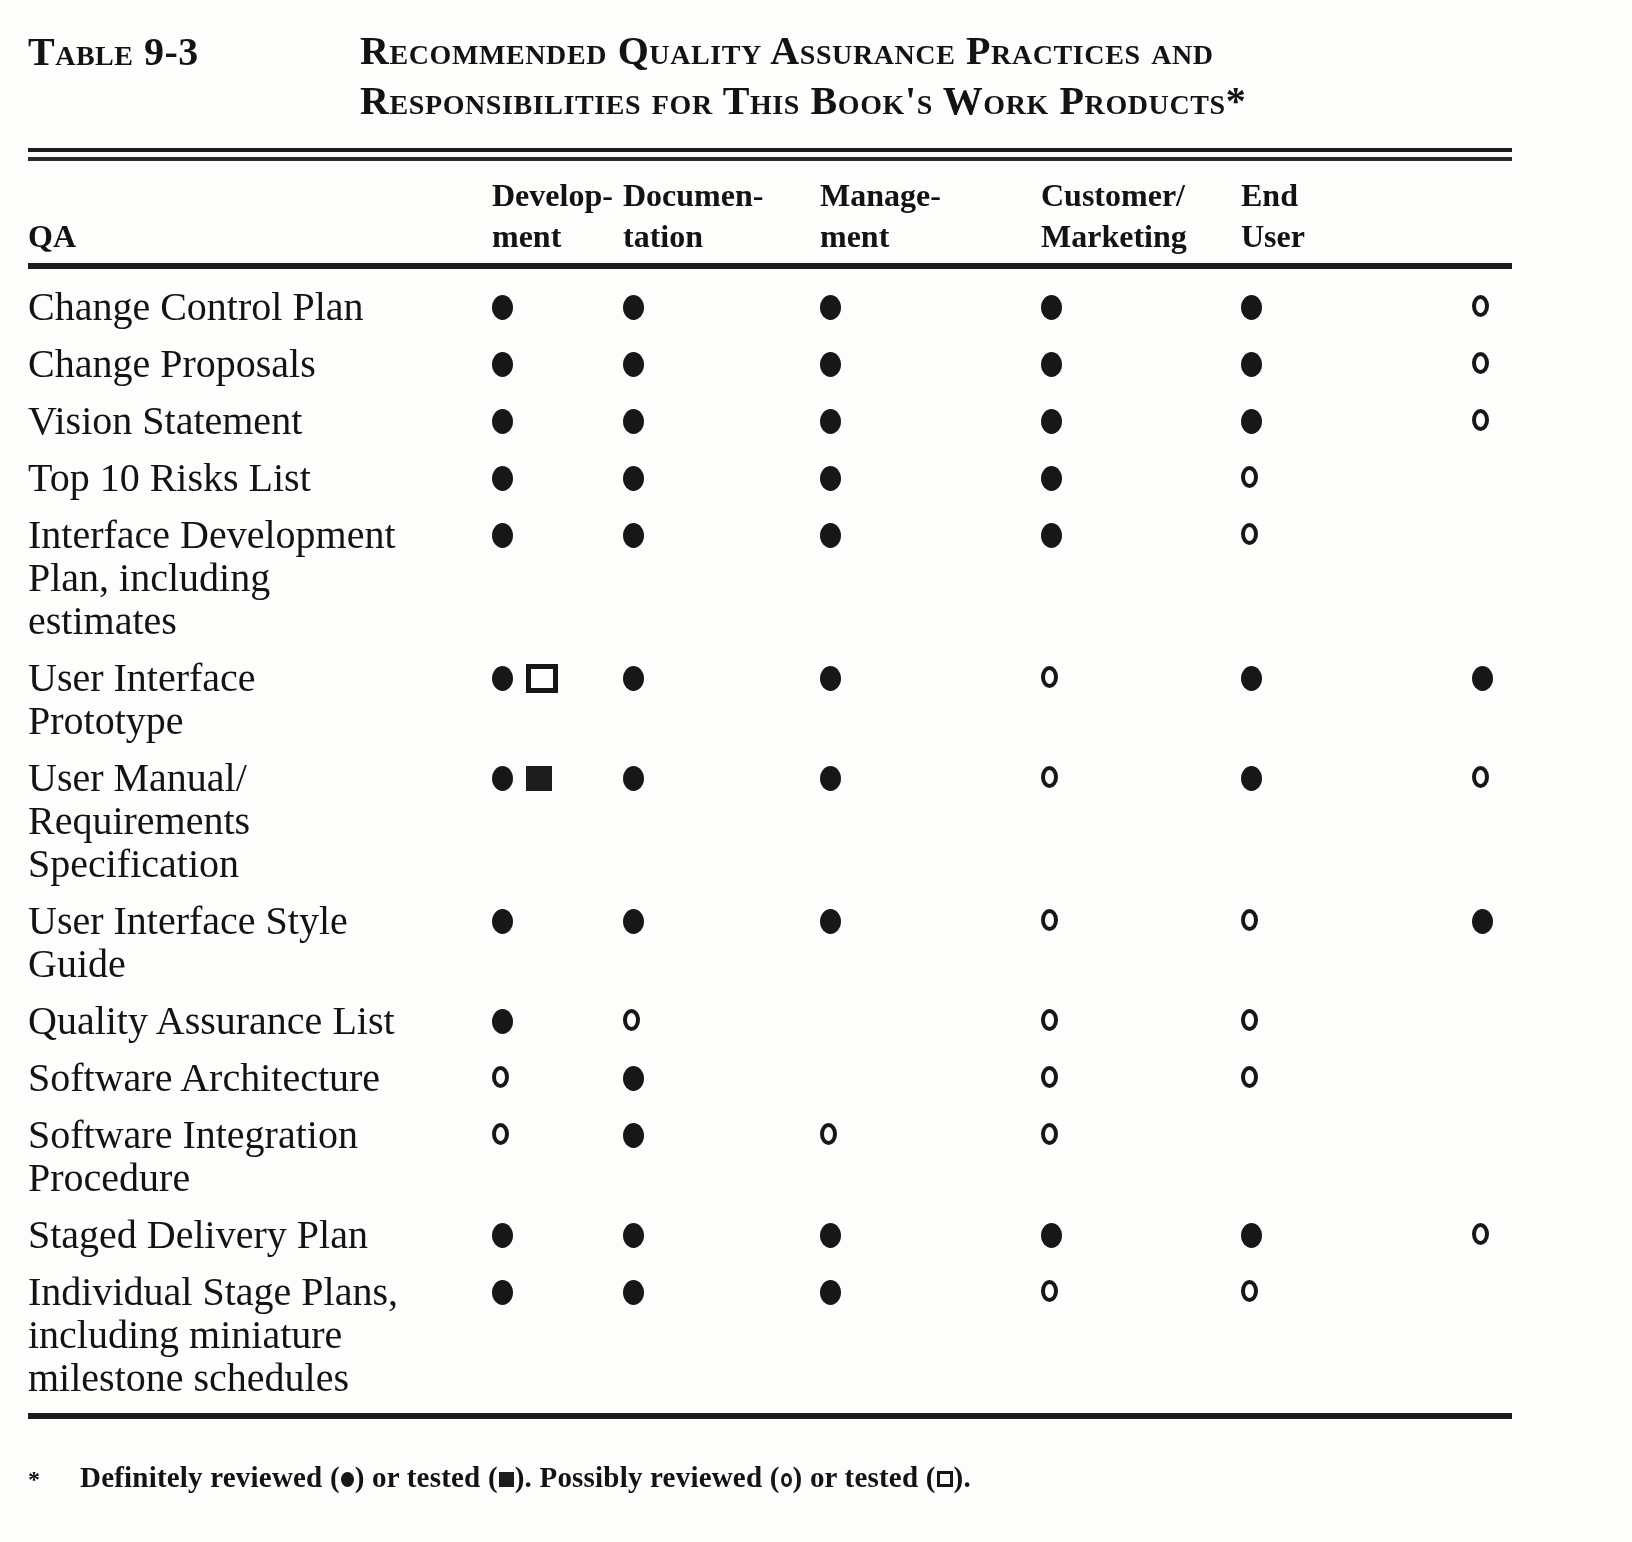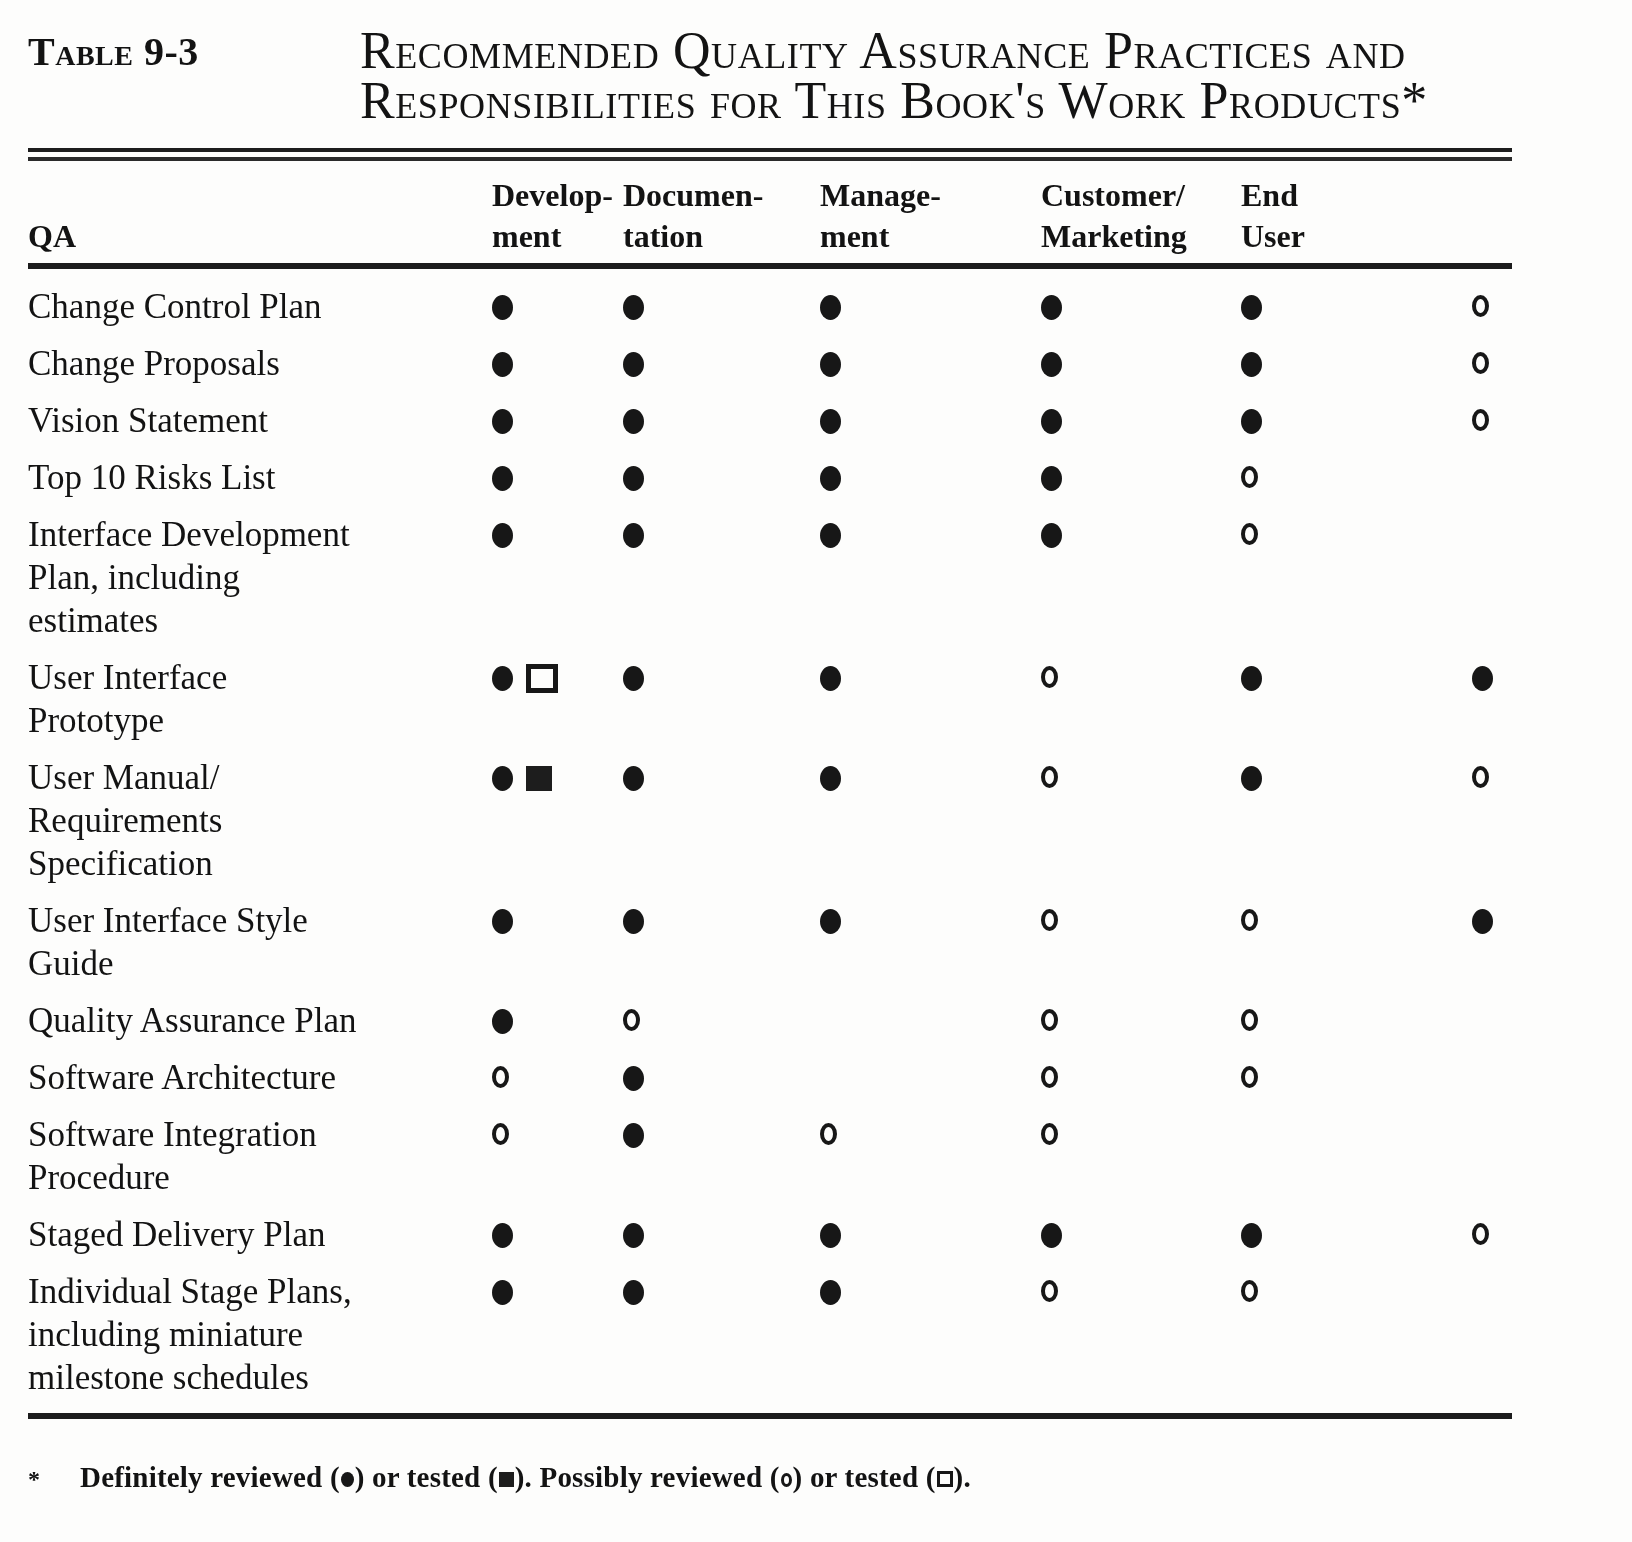--- a/index.html
+++ b/index.html
@@ -23,23 +23,23 @@
     align-items: start;
   }
   .table-label {
     font-weight: bold;
     font-variant: small-caps;
     font-size: 40px;
     letter-spacing: 0.5px;
     padding-top: 2px;
   }
   .table-title {
-    font-weight: normal;
+    font-weight: bold;
     font-variant: small-caps;
-    font-size: 52px;
+    font-size: 40px;
     letter-spacing: 0.6px;
     line-height: 50px;
   }
 
   
   .rule-double {
     margin-top: 22px;
     width: 1484px;
     height: 13px;
     border-top: 4px solid #1d1d1d;
@@ -65,21 +65,21 @@
   }
   .hcol {
     font-weight: bold;
     font-size: 32px;
     line-height: 41px;
   }
 
   .table-body { margin-top: 16px; }
   .body-row { margin-bottom: 14px; }
   .label {
-    font-size: 35px;
+    font-size: 40px;
     line-height: 43px;
     white-space: pre-line;
   }
   .cell { padding-top: 8px; white-space: nowrap; }
 
   
   .sym { display: inline-block; vertical-align: top; margin-top: 2px; }
   .sym + .sym { margin-left: 13px; }
   .sym.FC { width: 21px; height: 25px; background: #171717; border-radius: 50%; }
   .sym.OC { width: 17px; height: 22px; border: 4px solid #171717; border-radius: 50%; background: transparent; }
@@ -228,21 +228,21 @@
           <div class="label">User Interface Style
 Guide</div>
           <div class="cell"><span class="sym FC"></span></div>
           <div class="cell"><span class="sym FC"></span></div>
           <div class="cell"><span class="sym FC"></span></div>
           <div class="cell"><span class="sym OC"></span></div>
           <div class="cell"><span class="sym OC"></span></div>
           <div class="cell"><span class="sym FC"></span></div>
         </div>
         <div class="grid body-row">
-          <div class="label">Quality Assurance Plan</div>
+          <div class="label">Quality Assurance List</div>
           <div class="cell"><span class="sym FC"></span></div>
           <div class="cell"><span class="sym OC"></span></div>
           <div class="cell"></div>
           <div class="cell"><span class="sym OC"></span></div>
           <div class="cell"><span class="sym OC"></span></div>
           <div class="cell"></div>
         </div>
         <div class="grid body-row">
           <div class="label">Software Architecture</div>
           <div class="cell"><span class="sym OC"></span></div>

